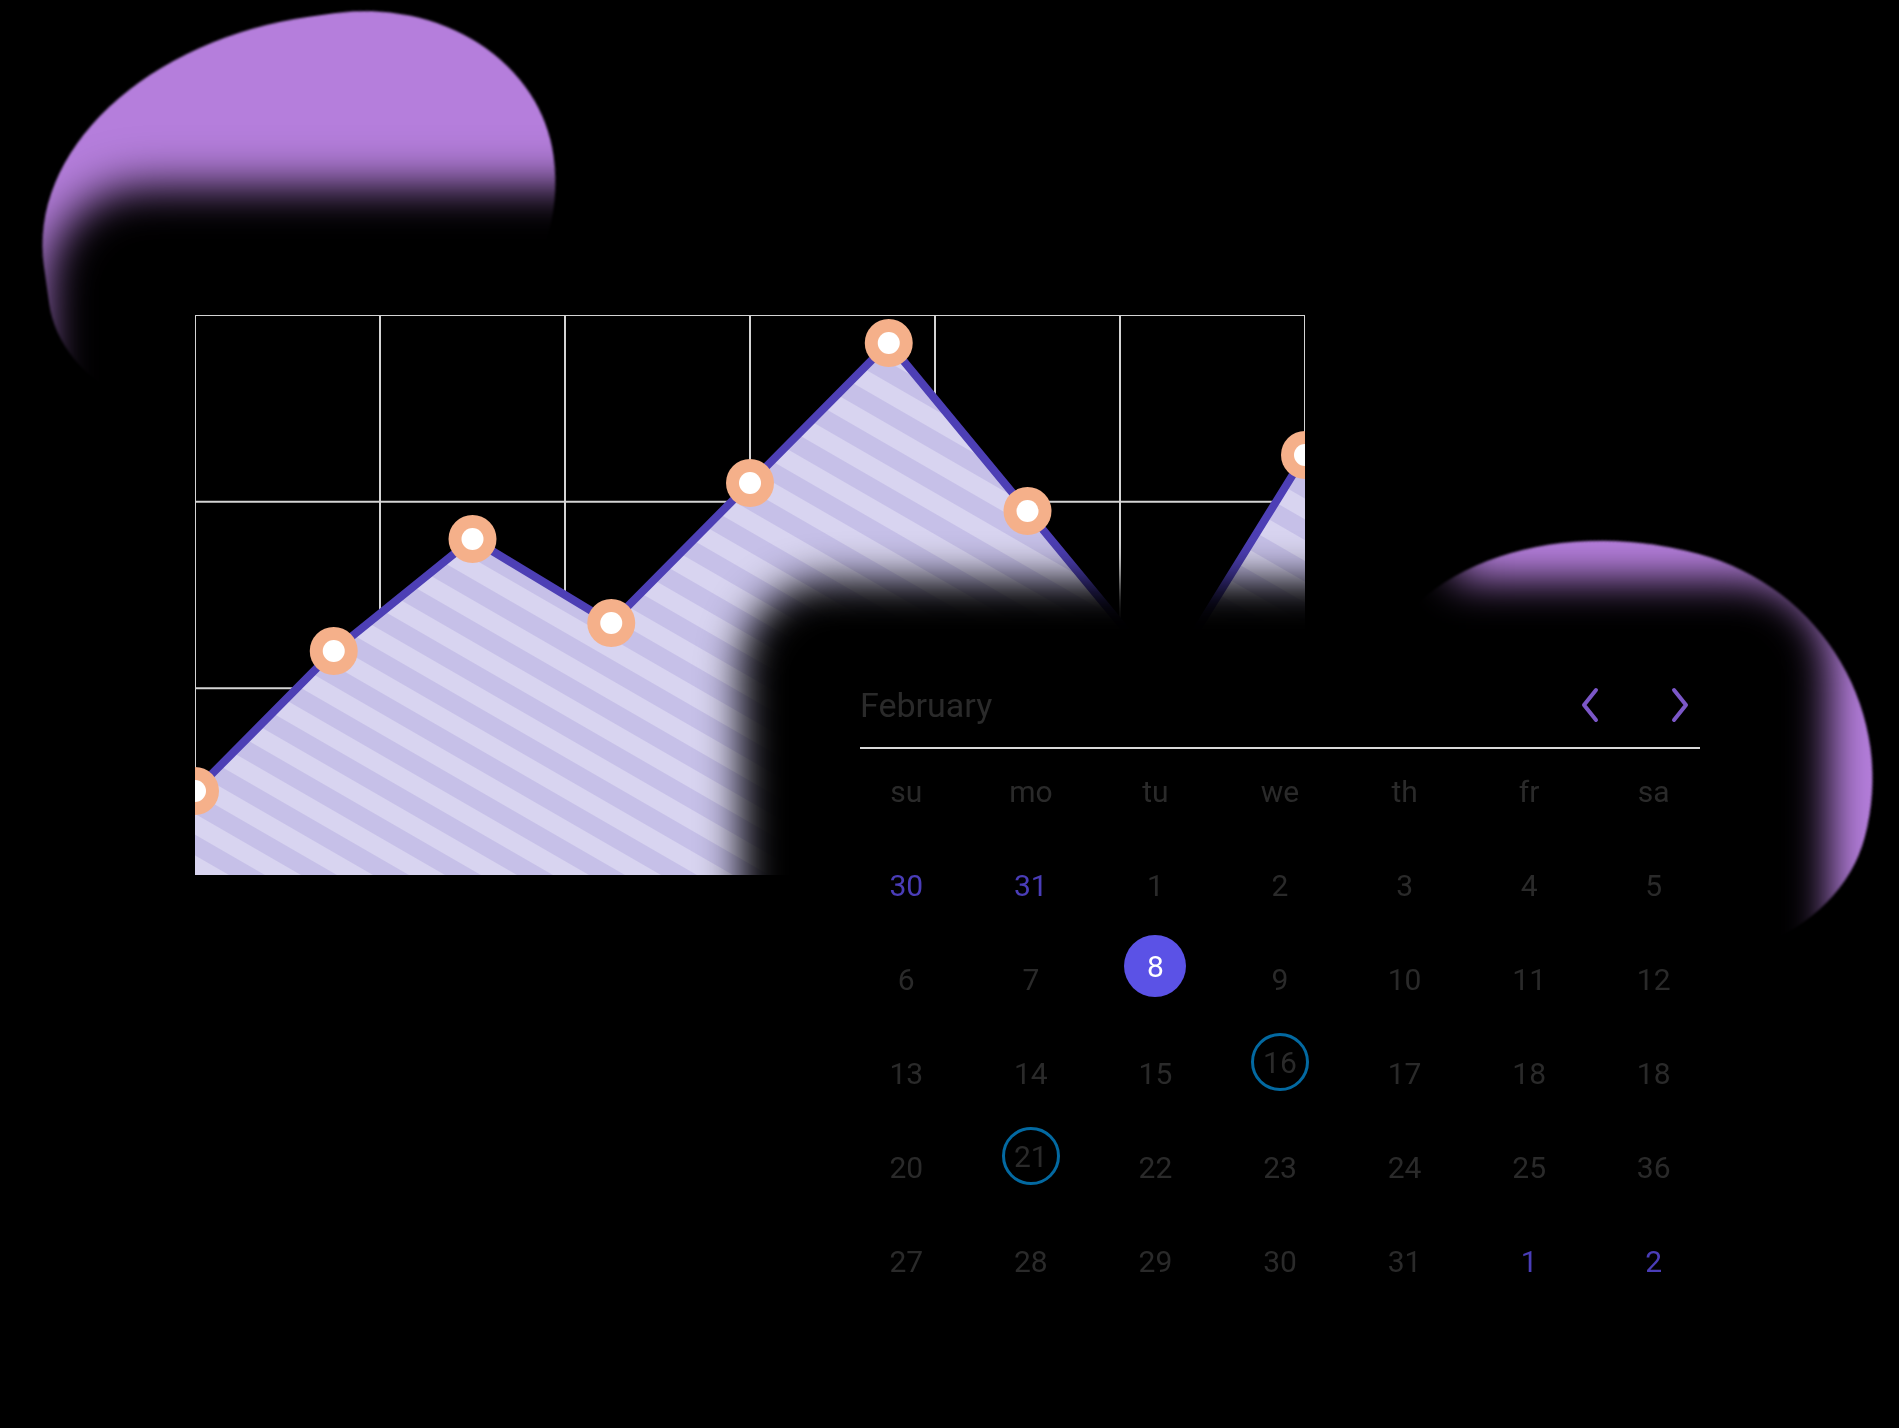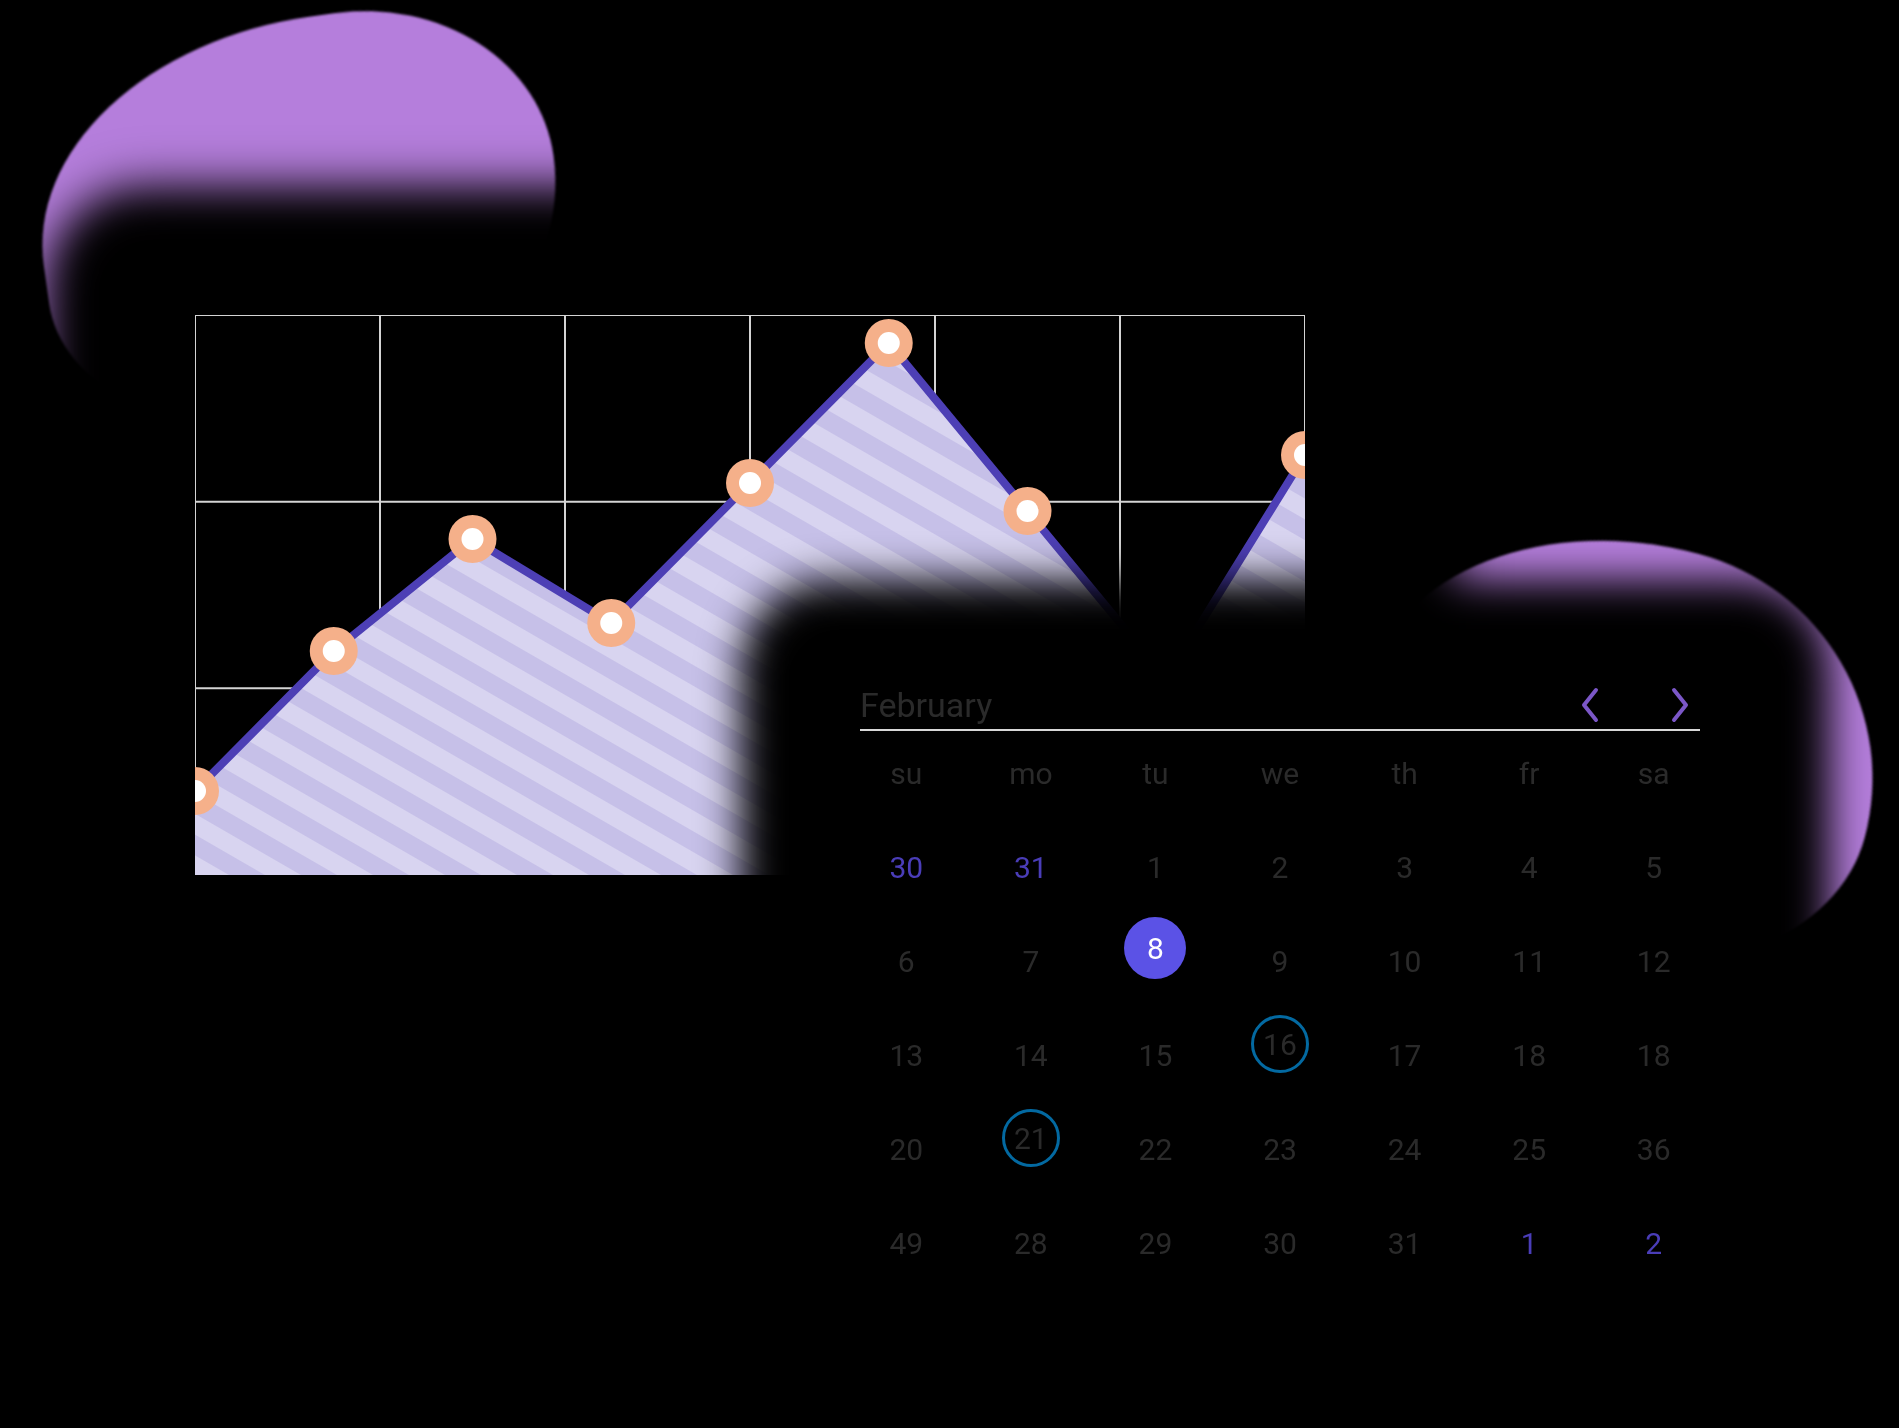--- a/index.html
+++ b/index.html
@@ -77,21 +77,21 @@
     background: #000;
     border-radius: 90px;
     filter: blur(20px);
     z-index: -1;
   }
 
   .cal-header {
     display: flex;
     align-items: center;
     justify-content: space-between;
-    padding-bottom: 4px;
+    padding-bottom: 22px;
     border-bottom: 2px solid #d8d8d8;
     margin-bottom: 25px;
   }
   .cal-title {
     font-size: 34px;
     color: #2a2a2a;
     font-weight: 400;
   }
   .cal-nav {
     display: flex;
@@ -303,21 +303,21 @@
       <div class="cal-day">
         <span>24</span>
       </div>
       <div class="cal-day">
         <span>25</span>
       </div>
       <div class="cal-day">
         <span>36</span>
       </div>
       <div class="cal-day">
-        <span>49</span>
+        <span>27</span>
       </div>
       <div class="cal-day">
         <span>28</span>
       </div>
       <div class="cal-day">
         <span>29</span>
       </div>
       <div class="cal-day">
         <span>30</span>
       </div>

